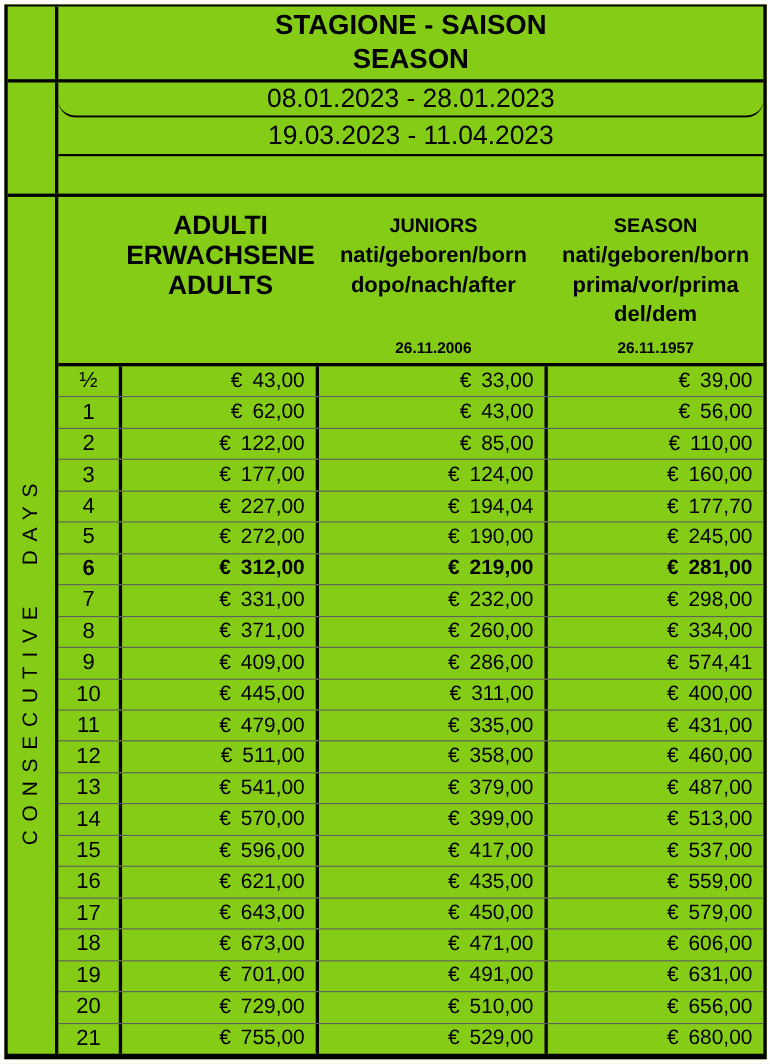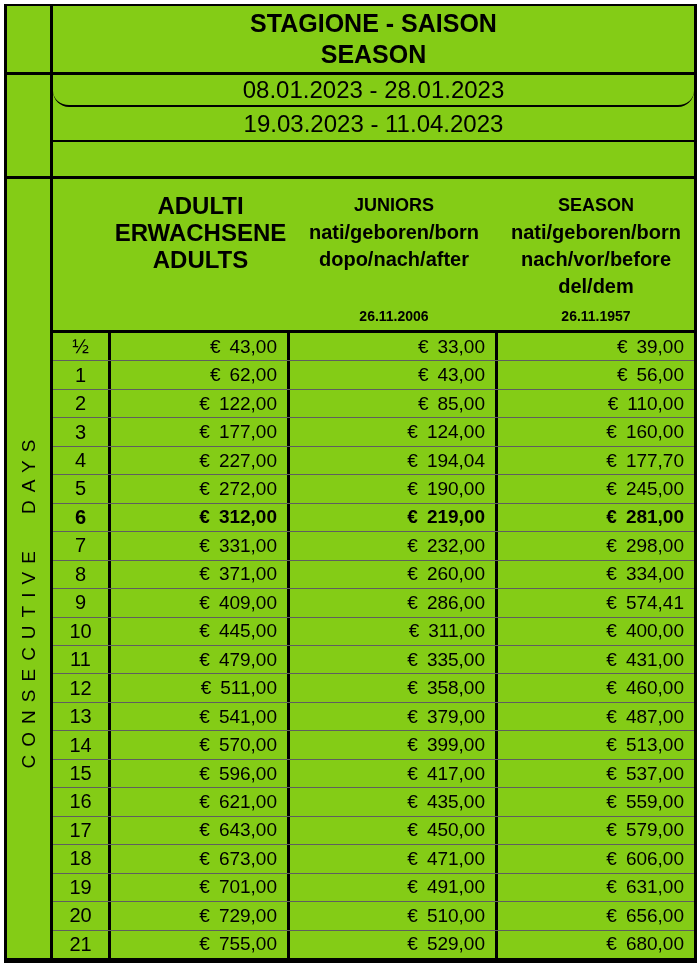--- a/index.html
+++ b/index.html
@@ -111,21 +111,21 @@
           <div class="hcol hcol-juniors">
             <div class="hline hline-title">JUNIORS</div>
             <div class="hline">nati/geboren/born</div>
             <div class="hline">dopo/nach/after</div>
             <div class="hline">&nbsp;</div>
             <div class="hline hline-date">26.11.2006</div>
           </div>
           <div class="hcol hcol-seniors">
             <div class="hline hline-title">SEASON</div>
             <div class="hline">nati/geboren/born</div>
-            <div class="hline">nach/vor/before</div>
+            <div class="hline">prima/vor/prima</div>
             <div class="hline">del/dem</div>
             <div class="hline hline-date">26.11.1957</div>
           </div>
         </div>
       <div class="tbody">
 
       <div class="prow">
             <div class="cell cell-day">½</div>
             <div class="cell cell-price cell-adults">
               <span class="cur">€</span>

